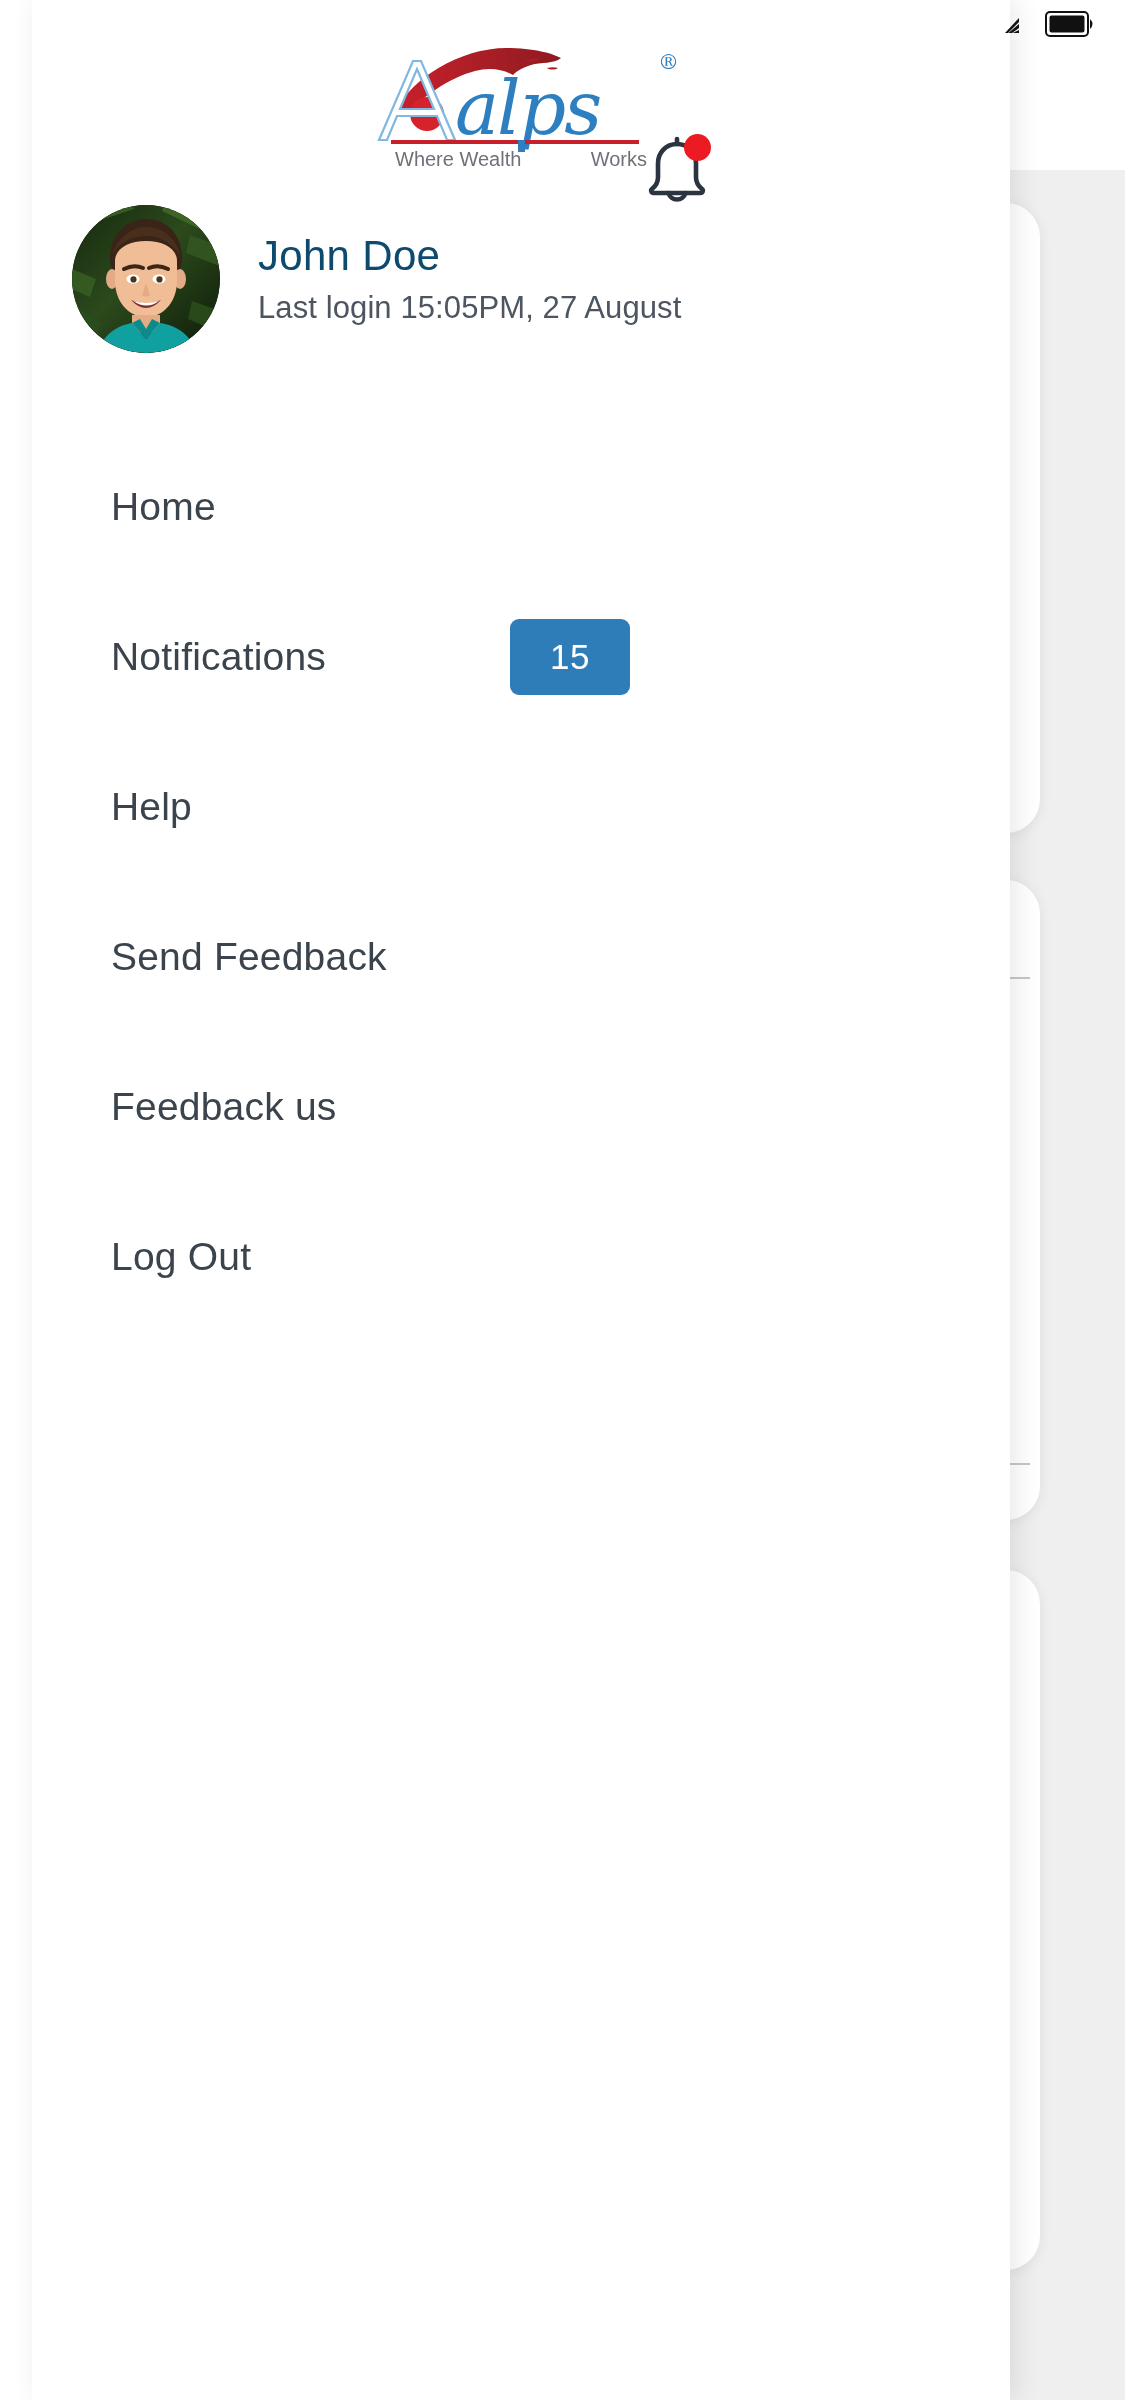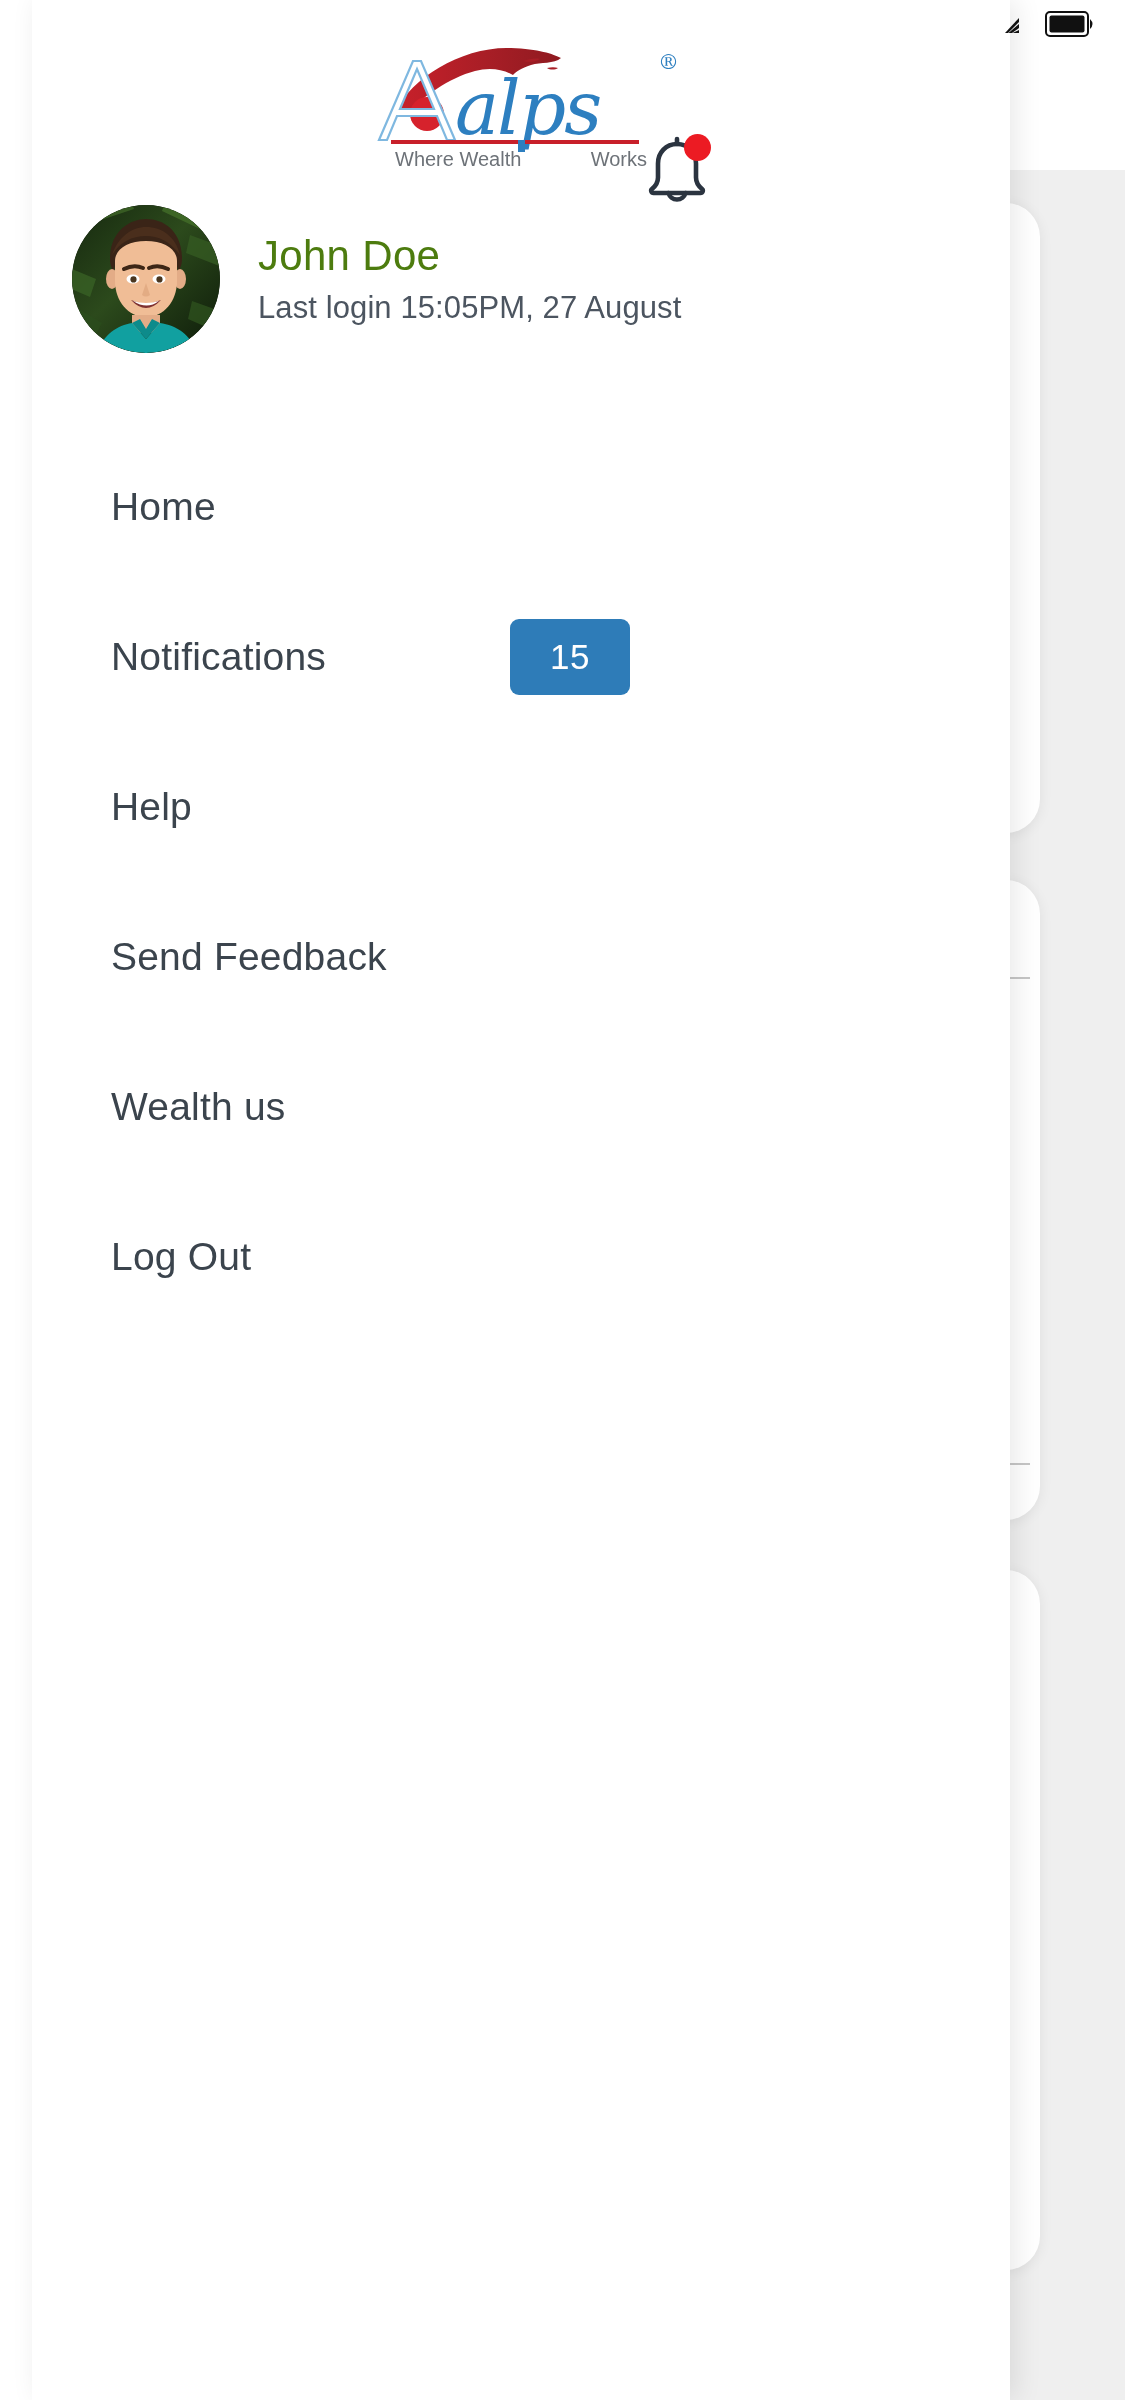--- a/index.html
+++ b/index.html
@@ -71,21 +71,21 @@
   
   .profile { position:absolute; left:40px; top:205px; display:flex; align-items:center; }
   .avatar {
     width:148px; height:148px; border-radius:50%;
     overflow:hidden; position:relative; flex:none;
     background:#12200d;
   }
   .avatar svg { display:block; width:148px; height:148px; }
   .profile-text { margin-left:38px; }
   .pname {
-    font-size:42px; color:#4d7c0f; font-weight:400;
+    font-size:42px; color:#0c4a6e; font-weight:400;
     letter-spacing:0.3px; line-height:1.15;
     font-family:"Liberation Sans", sans-serif;
   }
   .plogin {
     margin-top:9px; font-size:31px; color:#4c5560; font-weight:300;
     letter-spacing:0.1px;
     font-family:"Liberation Sans", sans-serif;
   }
 
   
@@ -261,21 +261,21 @@
       <div class="navitem">
         <span class="navlabel">Help</span>
       </div>
 
 
       <div class="navitem">
         <span class="navlabel">Send Feedback</span>
       </div>
 
       <div class="navitem">
-        <span class="navlabel">Wealth us</span>
+        <span class="navlabel">Feedback us</span>
       </div>
 
 
       <div class="navitem">
         <span class="navlabel">Log Out</span>
       </div>
 
     </div>
   </div>
 

